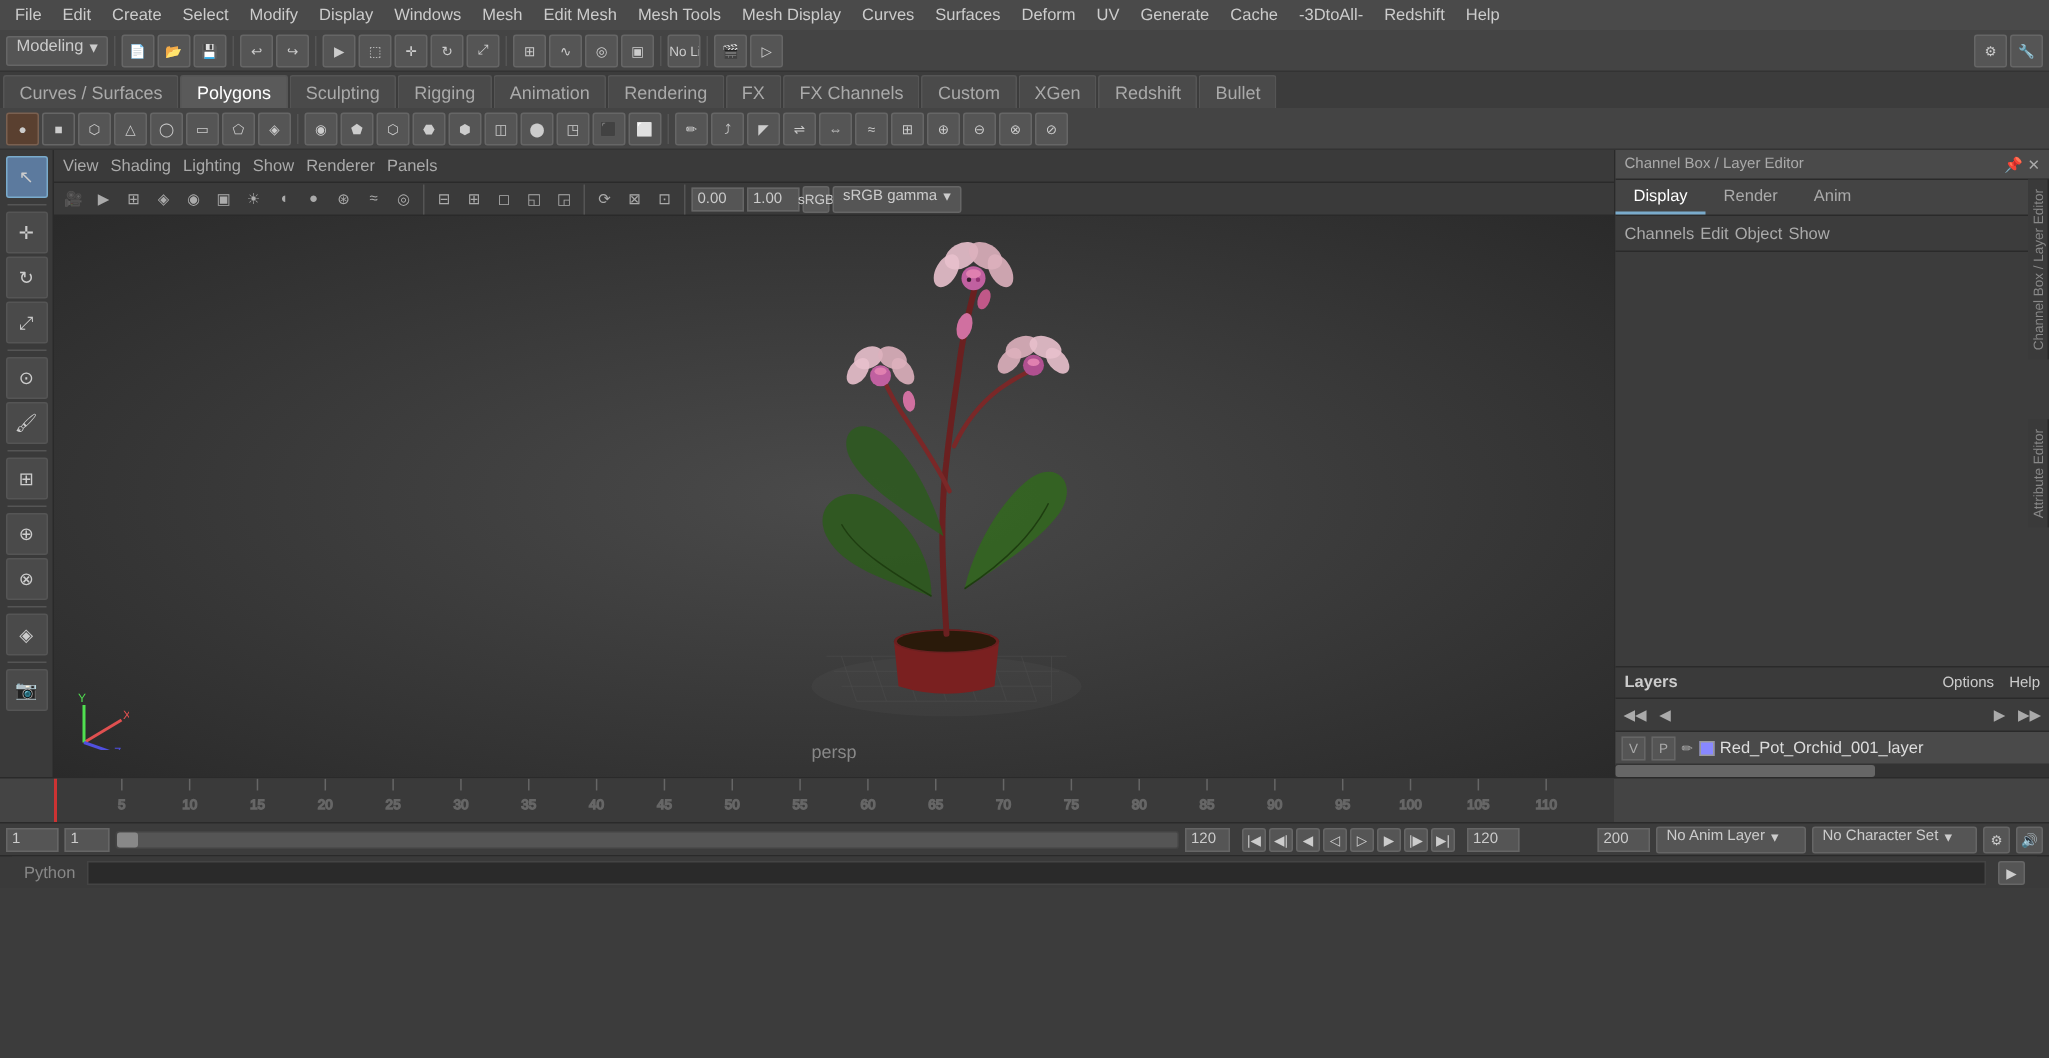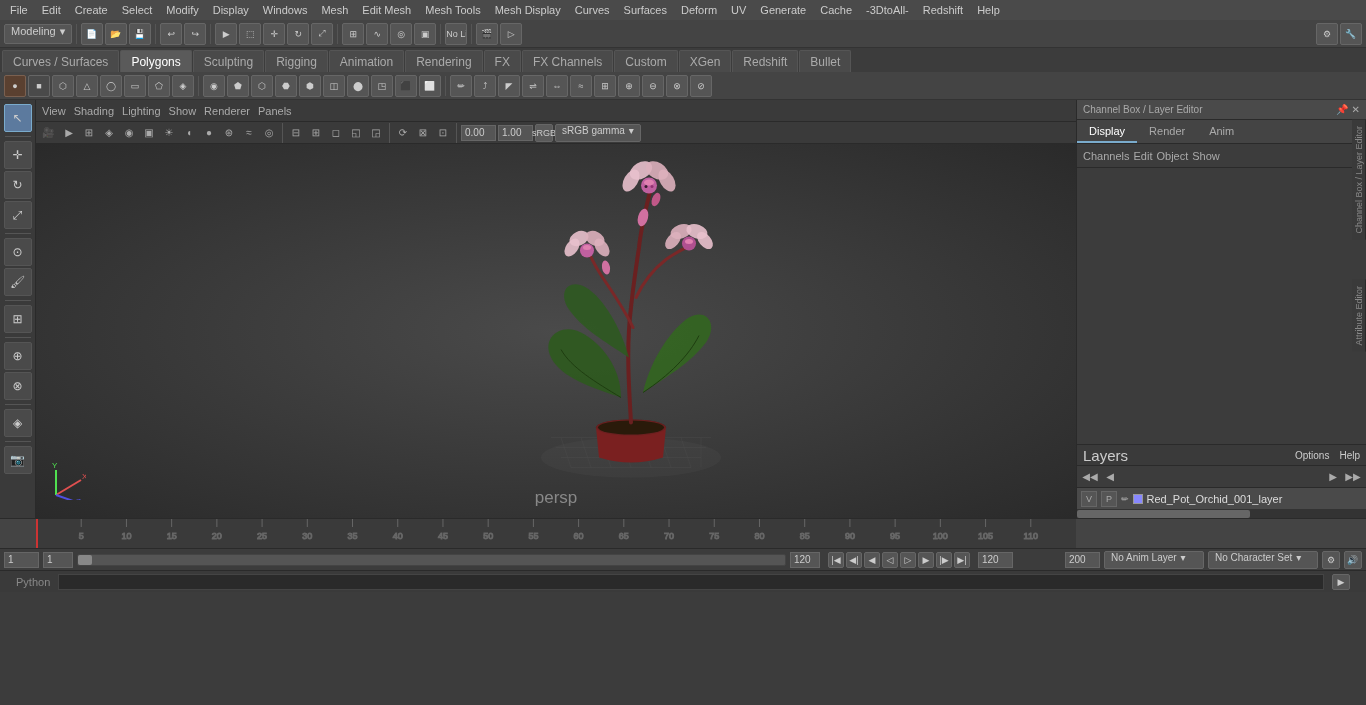--- a/index.html
+++ b/index.html
@@ -168,21 +168,21 @@
       background: radial-gradient(ellipse at center, #4a4a4a 0%, #2a2a2a 100%);
       position: relative;
       display: flex; align-items: center; justify-content: center;
     }
 
     #persp-label {
       position: absolute;
       bottom: 10px;
       left: 50%;
       transform: translateX(-50%);
-      font-size: 17px;
+      font-size: 12px;
       color: #888;
     }
 
     
     #right-panel {
       width: 290px;
       background: #3c3c3c;
       border-left: 1px solid #2a2a2a;
       display: flex;
       flex-direction: column;
@@ -639,21 +639,21 @@
     <div id="channel-box-toolbar">
       <span class="cb-menu">Channels</span>
       <span class="cb-menu">Edit</span>
       <span class="cb-menu">Object</span>
       <span class="cb-menu">Show</span>
     </div>
 
     <div id="channel-box-area" style="flex:1; background:#3c3c3c; min-height:200px;"></div>
 
     <div id="layers-header">
-      <span style="font-size:15px; font-weight:normal;">Layers</span>
+      <span style="font-size:11px; font-weight:bold;">Layers</span>
       <span class="spacer"></span>
       <span style="cursor:pointer; font-size:10px;">Options</span>
       <span style="cursor:pointer; font-size:10px; margin-left:6px;">Help</span>
     </div>
 
     <div id="layers-toolbar">
 
       <div class="layer-btn">◀◀</div>
       <div class="layer-btn">◀</div>
       <div class="spacer"></div>

